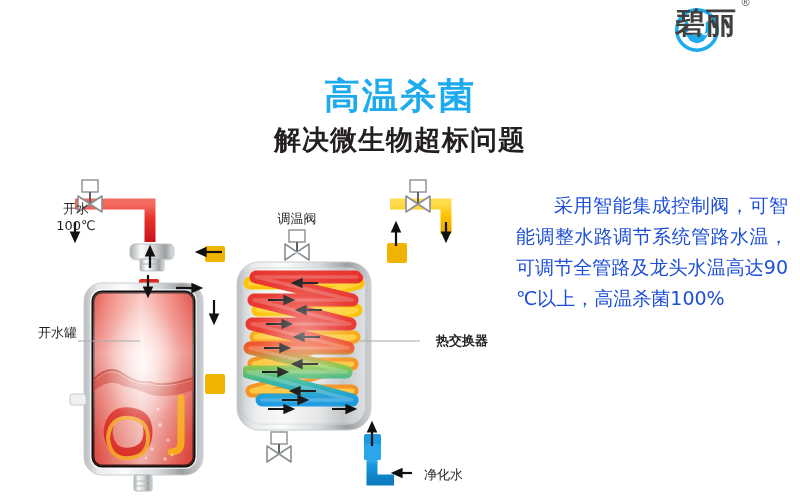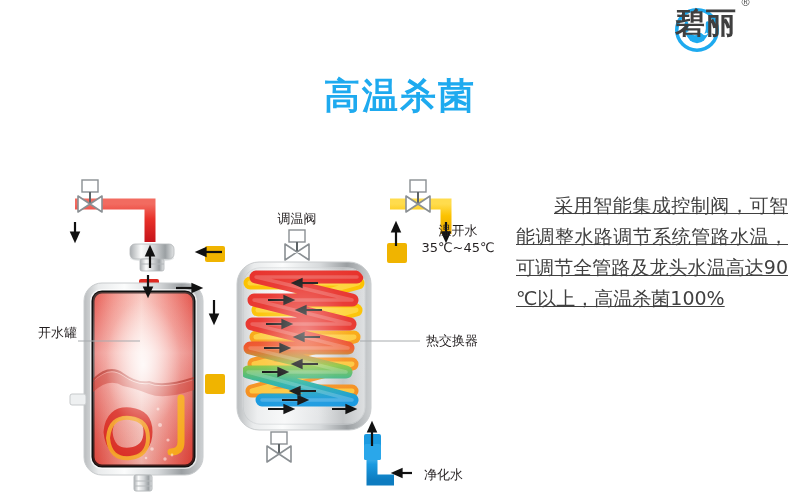--- a/index.html
+++ b/index.html
@@ -27,35 +27,34 @@
   }
   .subtitle{
     position:absolute;left:0;top:122px;width:800px;text-align:center;
     font-size:27px;font-weight:bold;color:#231f20;letter-spacing:1px;
     font-family:"DejaVu Sans","Liberation Sans",sans-serif;
   }
 
   
   .para{
     position:absolute;left:516px;top:190px;width:272px;
-    font-size:19px;line-height:31px;color:#404040;text-align:justify;
+    font-size:19px;line-height:31px;color:#1d4ed8;text-align:justify;
     font-family:"DejaVu Sans","Liberation Sans",sans-serif;
     text-indent:38px;
-    text-decoration:underline;
   }
 
   
   .lbl{position:absolute;font-size:13px;color:#231f20;line-height:17px;white-space:nowrap;
        font-family:"DejaVu Sans","Liberation Sans",sans-serif;}
   .lbl.center{text-align:center;}
   #lbl-boiling{left:44px;top:200px;text-align:center;width:64px;}
   #lbl-warm{left:418px;top:222px;text-align:center;width:80px;}
   #lbl-tempvalve{left:268px;top:211px;text-align:center;width:58px;font-family:Liberation Mono, monospace;}
   #lbl-tank{left:38px;top:324px;}
-  #lbl-hx{left:426px;top:332px;}
+  #lbl-hx{left:436px;top:332px;font-weight:bold;}
   #lbl-pure{left:424px;top:466px;}
 
   svg{position:absolute;left:0;top:0;}
 </style>
 </head>
 <body>
 
 <div id="root">
 
   <div class="logo-wrap">
@@ -65,20 +64,21 @@
       <path d="M27 57 h46 a23 23 0 0 1 -46 0 z" fill="#1eaaef"></path>
       <path d="M27 57 q6 -6 12 0 t12 0 t12 0 t10 0" fill="none" stroke="#ffffff" stroke-width="4"></path>
     </svg>
     <div style="position:relative;">
       <span class="logo-text">碧丽</span>
       <span class="logo-reg">®</span>
     </div>
   </div>
 
   <div class="title">高温杀菌</div>
+  <div class="subtitle">解决微生物超标问题</div>
 
   <div class="para">采用智能集成控制阀，可智能调整水路调节系统管路水温，可调节全管路及龙头水温高达90 ℃以上，高温杀菌100%</div>
 
   <svg width="800" height="500" viewBox="0 0 800 500">
     <defs>
       <linearGradient id="gTank" x1="0" y1="0" x2="1" y2="0">
         <stop offset="0%" stop-color="#e24a42"></stop>
         <stop offset="20%" stop-color="#f08a80"></stop>
         <stop offset="48%" stop-color="#fbd5cd"></stop>
         <stop offset="75%" stop-color="#ef8279"></stop>
@@ -330,24 +330,24 @@
 
       <line x1="412" y1="473" x2="396" y2="473"></line>
     </g>
 
     <g stroke="#a7abae" stroke-width="1">
       <line x1="78" y1="341" x2="140" y2="341"></line>
       <line x1="360" y1="341" x2="420" y2="341"></line>
     </g>
   </svg>
 
-
-  <div class="lbl center" id="lbl-warm">
-    <div>温开水</div>
-    <div>35℃~45℃</div>
+  <div class="lbl center" id="lbl-boiling">
+    <div>开水</div>
+    <div>100℃</div>
   </div>
+
 
   <div class="lbl center" id="lbl-tempvalve">调温阀</div>
   <div class="lbl" id="lbl-tank">开水罐</div>
   <div class="lbl" id="lbl-hx">热交换器</div>
   <div class="lbl" id="lbl-pure">净化水</div>
 
 </div>
 
 </body></html>

